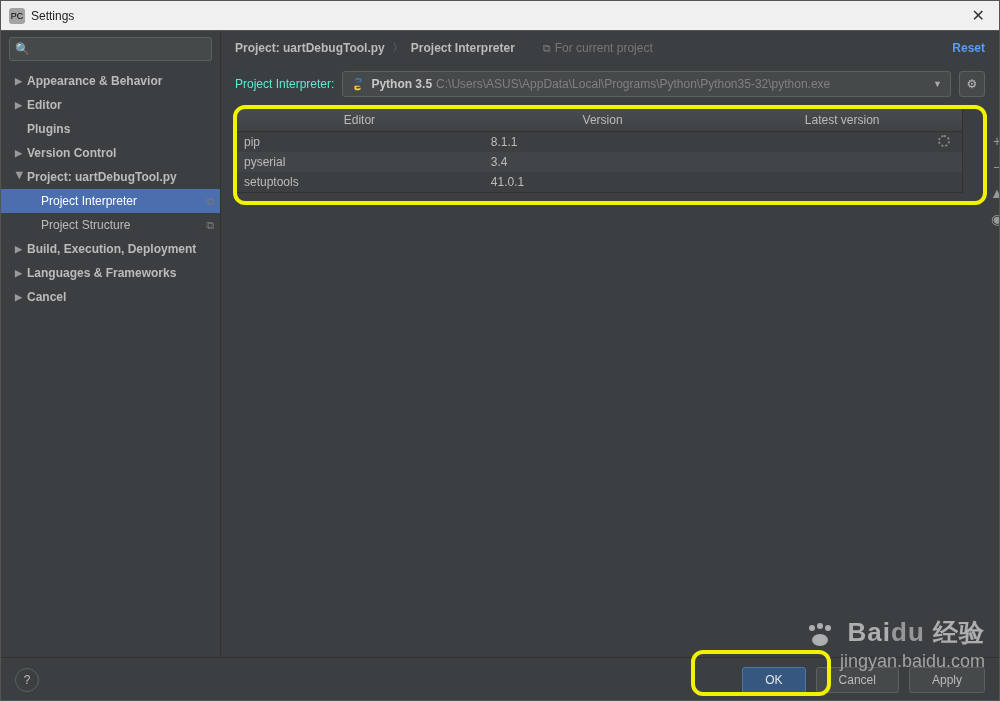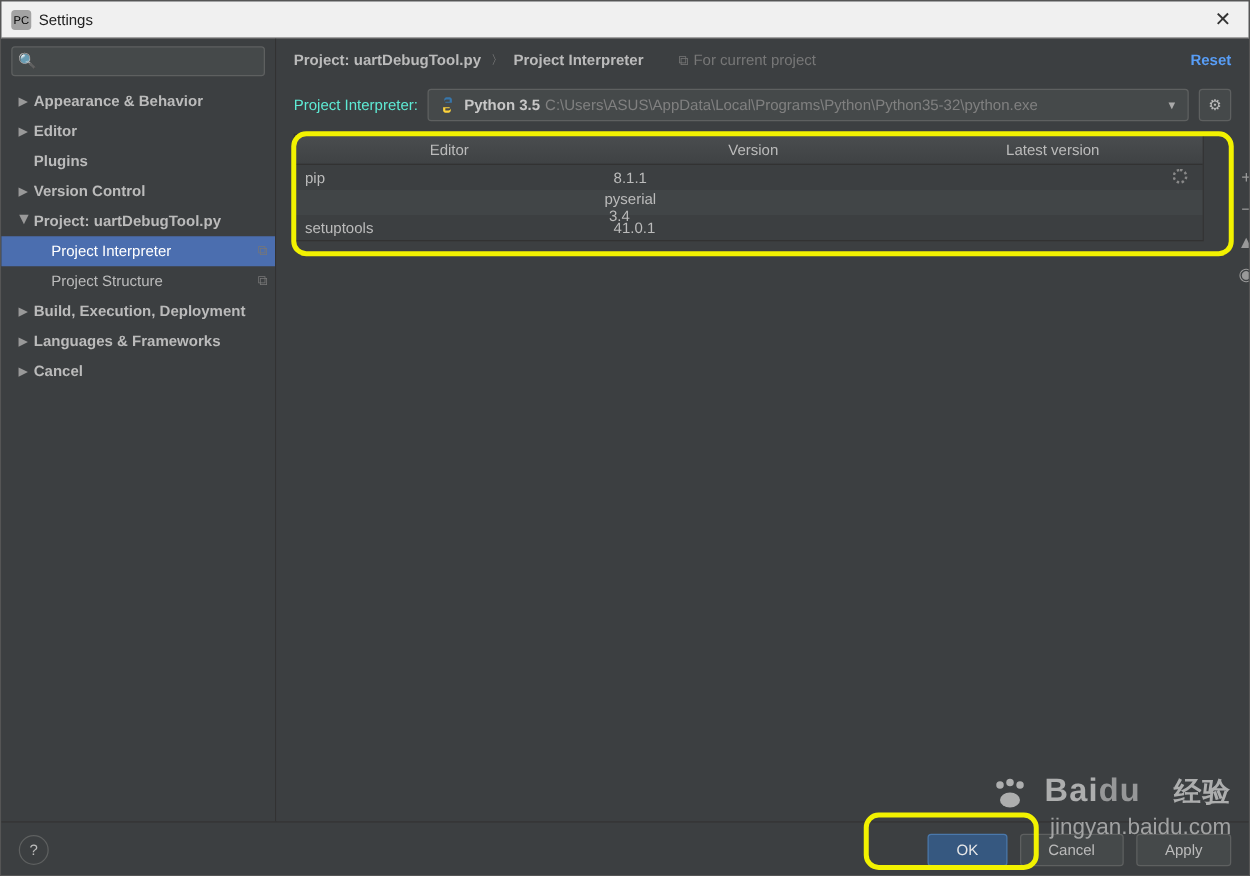--- a/index.html
+++ b/index.html
@@ -49,42 +49,42 @@
 
   .table-area { position: relative; margin: 0 14px 0 14px; }
   .highlight-box-1 { position: absolute; left: -2px; top: -2px; right: -2px; height: 100px; border: 4px solid #f2f200; border-radius: 12px; pointer-events: none; z-index: 10; }
   .pkg-table { width: calc(100% - 22px); border: 1px solid #323232; }
   .pkg-table .thead { display: flex; background: linear-gradient(#4a4d4f, #3f4244); height: 24px; align-items: center; border-bottom: 1px solid #323232; }
   .pkg-table .thead .th { text-align: center; color: #bbb; }
   .pkg-table .thead .th.pkg { width: 34%; }
   .pkg-table .thead .th.ver { width: 33%; }
   .pkg-table .thead .th.lat { width: 33%; }
   .pkg-table .row { display: flex; height: 20px; align-items: center; background: #3c3f41; }
-  .pkg-table .row.alt { background: #414547; flex-direction: column; }
+  .pkg-table .row.alt { background: #414547; }
   .pkg-table .row .td { padding: 0 8px; }
   .pkg-table .row .td.pkg { width: 34%; }
   .pkg-table .row .td.ver { width: 33%; }
   .pkg-table .row .td.lat { width: 33%; text-align: right; }
   .spinner { width: 12px; height: 12px; border: 2px dotted #888; border-radius: 50%; display: inline-block; margin-right: 4px; }
 
   .side-buttons { position: absolute; right: -22px; top: 24px; width: 20px; display: flex; flex-direction: column; gap: 6px; }
   .side-btn { width: 20px; height: 20px; display: flex; align-items: center; justify-content: center; color: #999; cursor: pointer; font-size: 14px; }
 
   
   .bottombar { height: 44px; border-top: 1px solid #323232; display: flex; align-items: center; padding: 0 14px; gap: 10px; background: #3c3f41; }
   .help-btn { width: 24px; height: 24px; border: 1px solid #5e6060; border-radius: 50%; display: flex; align-items: center; justify-content: center; color: #bbb; cursor: pointer; }
   .spacer { flex: 1; }
   .dlg-btn { height: 26px; padding: 0 22px; border: 1px solid #5e6060; background: #45494a; color: #bbb; border-radius: 3px; cursor: pointer; display: flex; align-items: center; font-size: 12px; }
   .dlg-btn.primary { background: #365880; border-color: #4a78ab; color: #e8e8e8; }
   .highlight-box-2 { position: absolute; bottom: 4px; left: 690px; width: 140px; height: 46px; border: 4px solid #f2f200; border-radius: 12px; pointer-events: none; z-index: 10; }
 
   
   .watermark { position: absolute; right: 14px; bottom: 28px; pointer-events: none; opacity: 0.7; color: #ddd; text-align: right; z-index: 5; }
   .watermark .big { font-size: 26px; font-weight: bold; letter-spacing: 1px; }
-  .watermark .big .cn { font-size: 22px; margin-left: 18px; }
+  .watermark .big .cn { font-size: 25px; }
   .watermark .sub { font-size: 18px; color: #ccc; margin-top: 2px; }
   .watermark .paw { display: inline-block; margin-right: 4px; }
   .watermark svg { vertical-align: bottom; }
 </style>
 </head>
 <body>
 
 <div class="titlebar">
   <div class="titlebar-icon">PC</div>
   <div class="titlebar-title">Settings</div>

